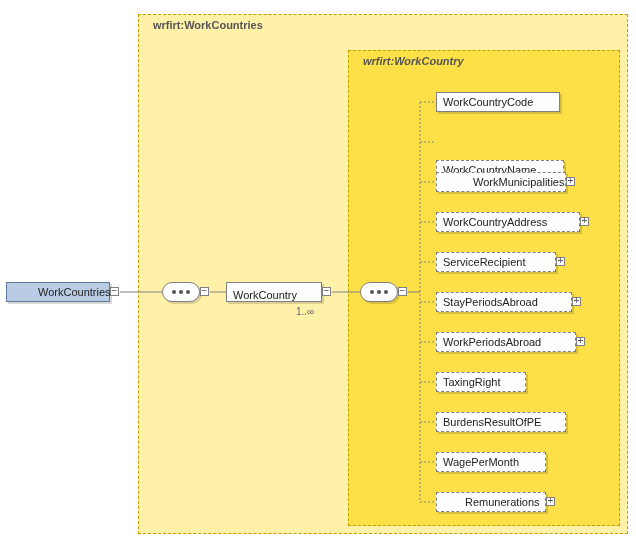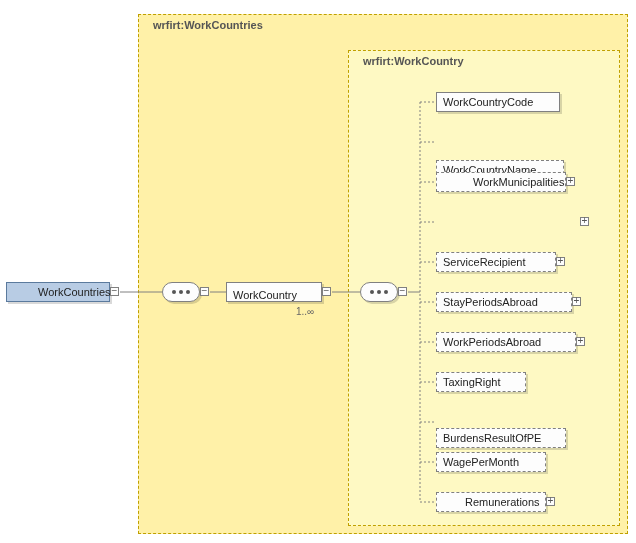--- a/index.html
+++ b/index.html
@@ -29,21 +29,22 @@
   
   .group {
     position: absolute;
     border: 1px dashed var(--yellow-stroke);
     box-sizing: border-box;
   }
   .group-outer {
     background: var(--yellow-fill);
   }
   .group-inner {
-    background: #fef9c3;
+    background: #fde047;
+    font-style: italic;
   }
   .group-label {
     position: absolute;
     top: 4px;
     left: 14px;
     font-size: 11px;
     font-weight: bold;
     color: var(--label);
   }
 
@@ -187,20 +188,23 @@
 
   <div class="node optional" style="left:436px; top:132px; width:128px;margin-top:28px;">
     <span>WorkCountryName</span>
   </div>
 
   <div class="node optional" style="left:436px; top:172px; width:130px;padding-left:36px;">
     <span>WorkMunicipalities</span>
   </div>
   <div class="expand" style="left:566px; top:177px;"></div>
 
+  <div class="node optional" style="left:436px; top:212px; width:144px;">
+    <span>WorkCountryAddress</span>
+  </div>
   <div class="expand" style="left:580px; top:217px;"></div>
 
   <div class="node optional" style="left:436px; top:252px; width:120px;">
     <span>ServiceRecipient</span>
   </div>
   <div class="expand" style="left:556px; top:257px;"></div>
 
   <div class="node optional" style="left:436px; top:292px; width:136px;">
     <span>StayPeriodsAbroad</span>
   </div>
@@ -208,21 +212,21 @@
 
   <div class="node optional" style="left:436px; top:332px; width:140px;">
     <span>WorkPeriodsAbroad</span>
   </div>
   <div class="expand" style="left:576px; top:337px;"></div>
 
   <div class="node optional" style="left:436px; top:372px; width:90px;">
     <span>TaxingRight</span>
   </div>
 
-  <div class="node optional" style="left:436px; top:412px; width:130px;margin-top:16px;">
+  <div class="node optional" style="left:436px; top:412px; width:130px;">
     <span>BurdensResultOfPE</span>
   </div>
 
   <div class="node optional" style="left:436px; top:452px; width:110px;">
     <span>WagePerMonth</span>
   </div>
 
   <div class="node optional" style="left:436px; top:492px; width:110px;padding-left:28px;">
     <span>Remunerations</span>
   </div>

